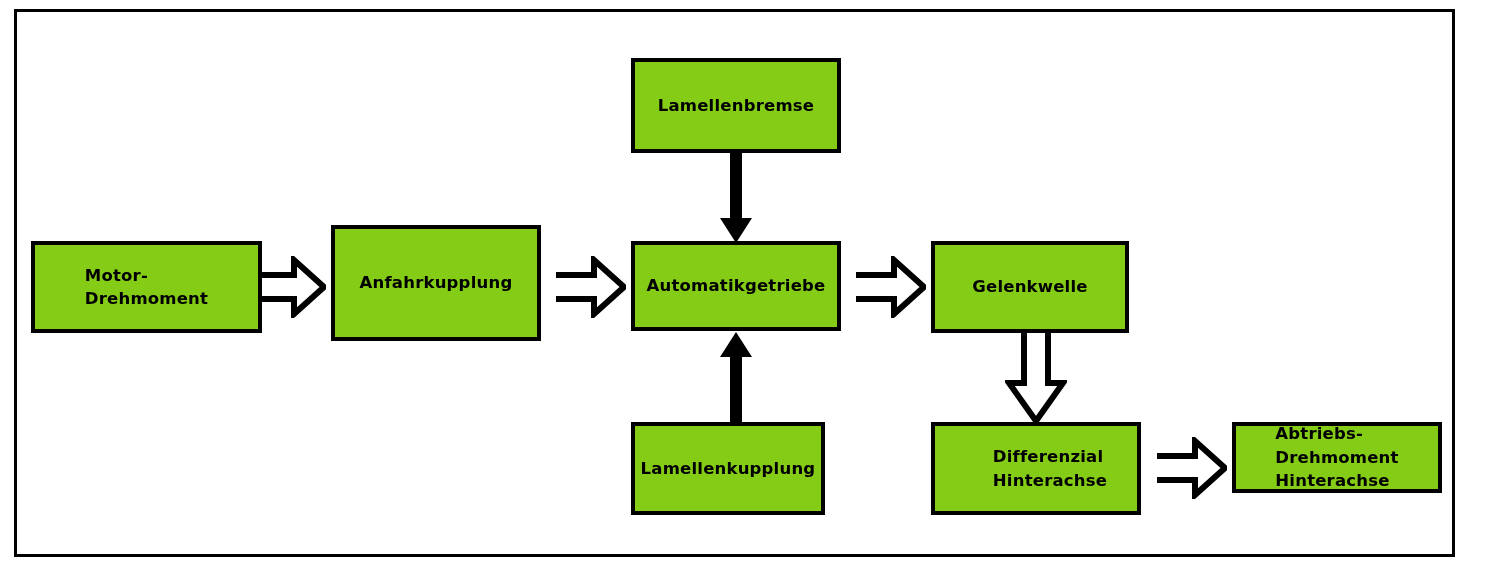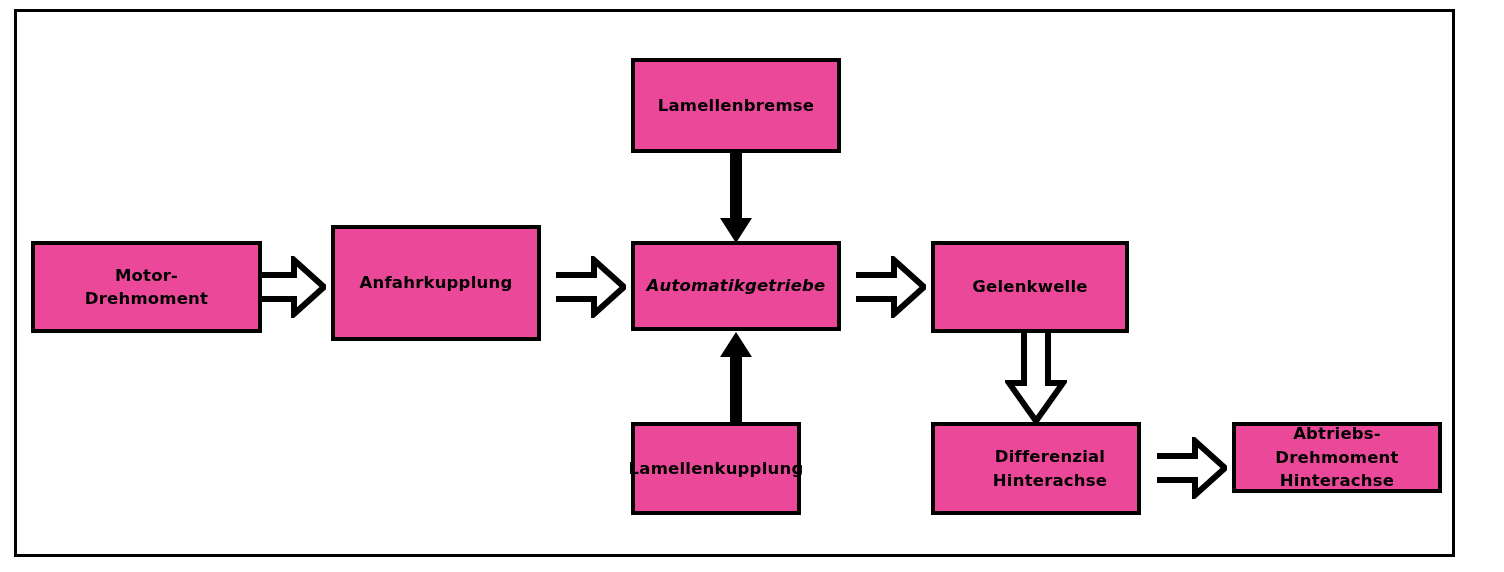--- a/index.html
+++ b/index.html
@@ -23,25 +23,25 @@
     top: 9px;
     width: 1441px;
     height: 548px;
     border: 3px solid #000000;
     box-sizing: border-box;
   }
   .node {
     position: absolute;
     box-sizing: border-box;
     border: 4px solid #000000;
-    background: #ec4899;
+    background: #84cc16;
     display: flex;
     align-items: center;
     justify-content: center;
-    text-align: center;
+    text-align: left;
     z-index: 3;
   }
   .node-label {
     font-family: "DejaVu Sans", sans-serif;
     font-weight: bold;
     font-size: 16.5px;
     line-height: 1.42;
     color: #000000;
     letter-spacing: 0.2px;
     white-space: pre-line;
@@ -66,29 +66,29 @@
 
   <div class="node" style="left:31px; top:241px; width:231px; height:92px;">
     <span class="node-label">Motor-
 Drehmoment</span>
   </div>
 
   <div class="node" style="left:331px; top:225px; width:210px; height:116px;">
     <span class="node-label">Anfahrkupplung</span>
   </div>
 
-  <div class="node" style="left:631px; top:241px; width:210px; height:90px;font-style:italic;">
+  <div class="node" style="left:631px; top:241px; width:210px; height:90px;">
     <span class="node-label">Automatikgetriebe</span>
   </div>
 
   <div class="node" style="left:931px; top:241px; width:198px; height:92px;">
     <span class="node-label">Gelenkwelle</span>
   </div>
 
-  <div class="node" style="left:631px; top:422px; width:170px; height:93px;">
+  <div class="node" style="left:631px; top:422px; width:194px; height:93px;">
     <span class="node-label">Lamellenkupplung</span>
   </div>
 
   <div class="node" style="left:931px; top:422px; width:210px; height:93px;padding-left:28px;">
     <span class="node-label">Differenzial
 Hinterachse</span>
   </div>
 
   <div class="node" style="left:1232px; top:422px; width:210px; height:71px;">
     <span class="node-label">Abtriebs-

